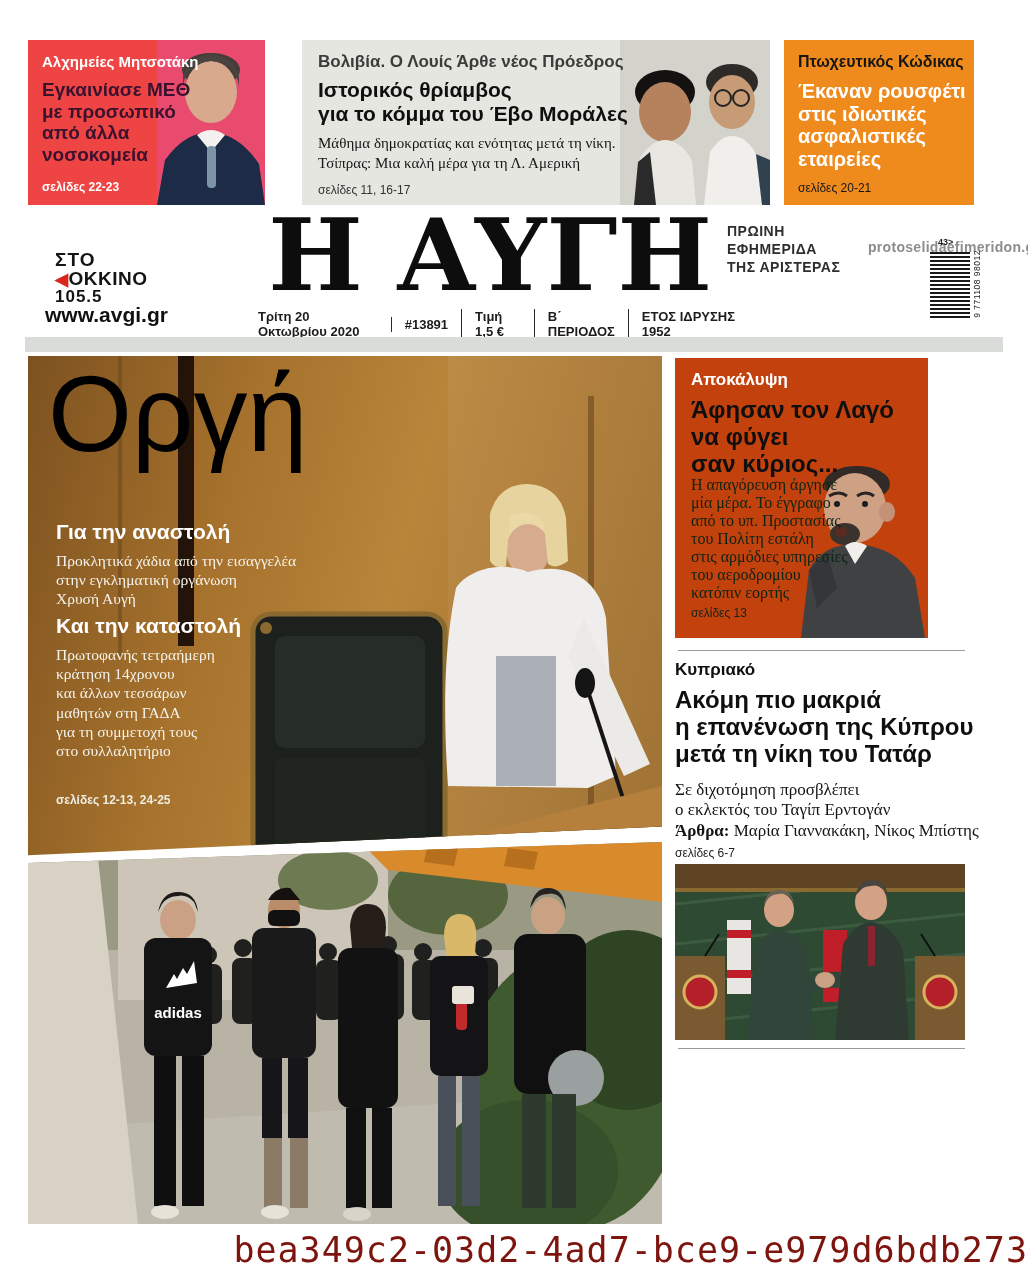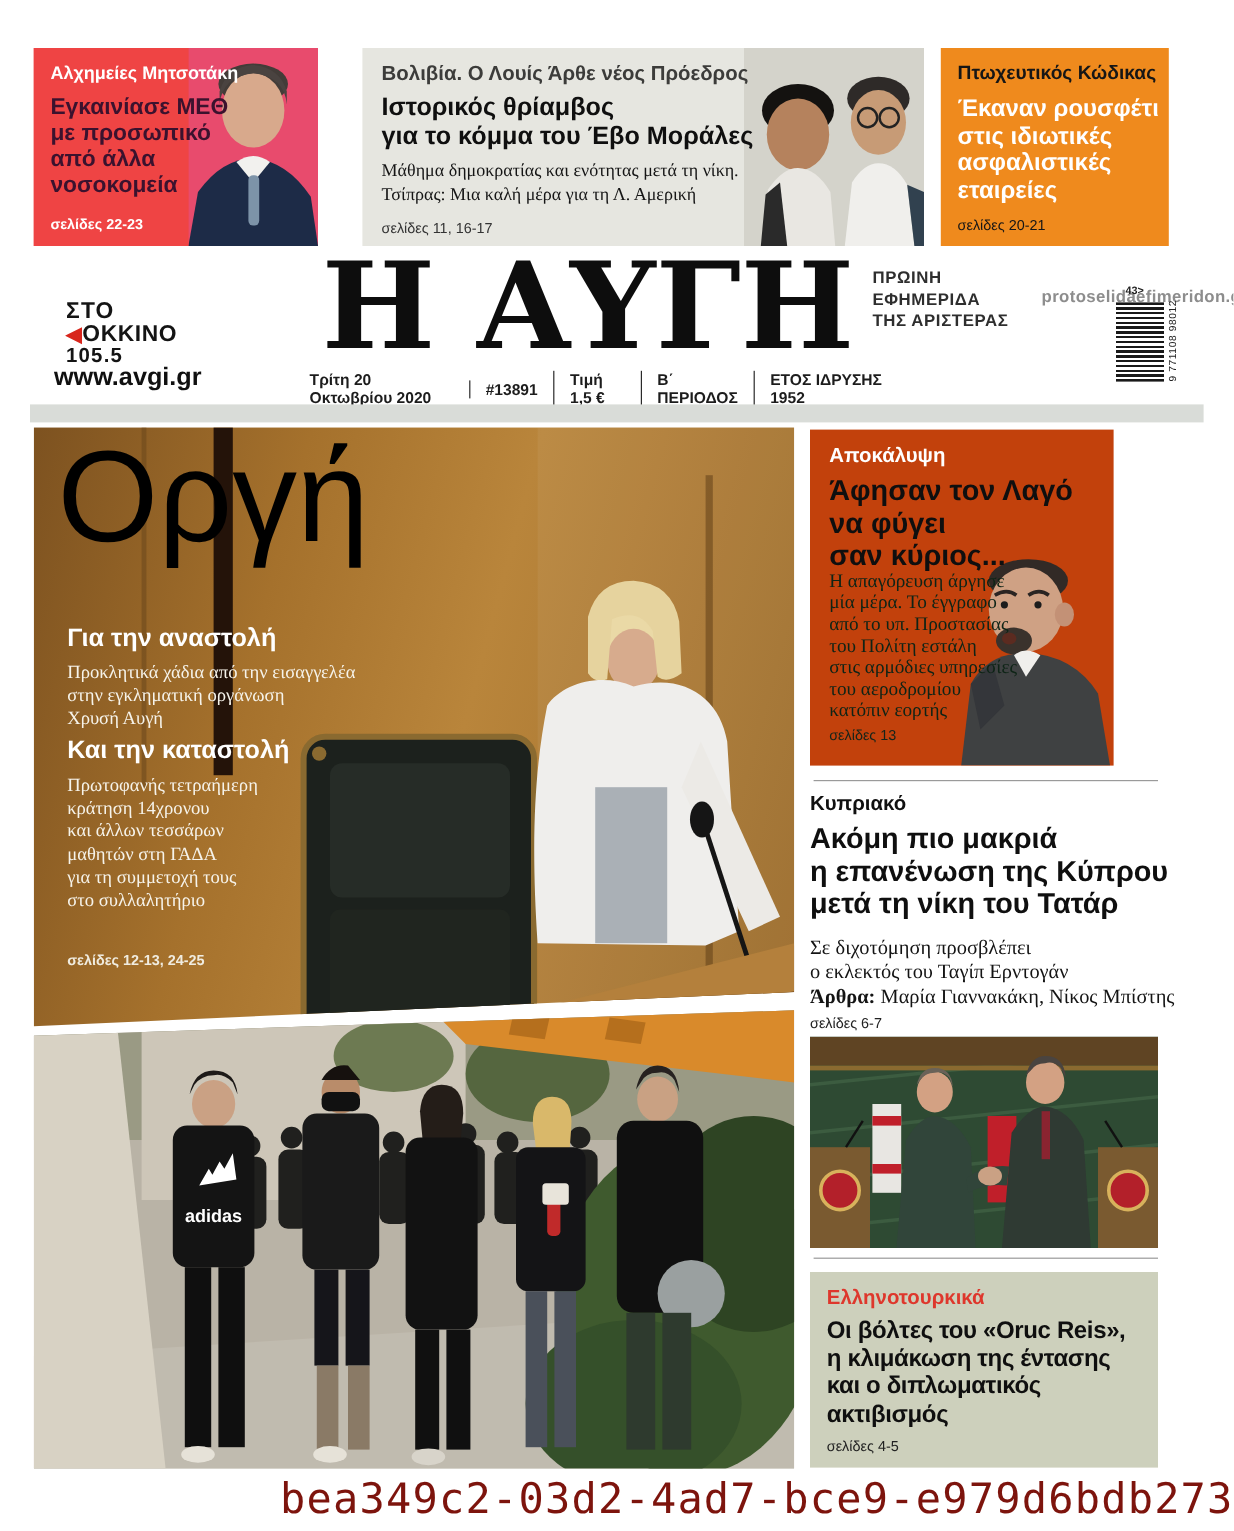--- a/index.html
+++ b/index.html
@@ -318,24 +318,16 @@
       <rect x="193" y="62" width="7" height="40" fill="#8a2430"></rect>
       <path d="M130,118 Q146,106 166,108 L164,124 Q146,122 132,130 Z" fill="#31453a"></path>
       <ellipse cx="150" cy="116" rx="10" ry="8" fill="#caa184"></ellipse>
       <line x1="30" y1="92" x2="44" y2="70" stroke="#111" stroke-width="2"></line>
       <line x1="260" y1="92" x2="246" y2="70" stroke="#111" stroke-width="2"></line>
     </svg>
   </div>
 
   <div class="abs rule" style="left:678px;top:1048px;width:287px"></div>
 
-  <div class="abs box-sage">
-    <div class="abs kicker" style="left:14px;top:12px;color:#de372c">Ελληνοτουρκικά</div>
-    <div class="abs hl prel" style="left:14px;top:38px;font-size:20px;line-height:1.16;letter-spacing:-0.3px">Οι βόλτες του «Oruc Reis»,
-η κλιμάκωση της έντασης
-και ο διπλωματικός
-ακτιβισμός</div>
-    <div class="abs pages" style="left:14px;top:138px;color:#222222;font-weight:400">σελίδες 4-5</div>
-  </div>
 
   <div class="abs foot-code">bea349c2-03d2-4ad7-bce9-e979d6bdb273</div>
 
 </div>
 
 </body></html>

